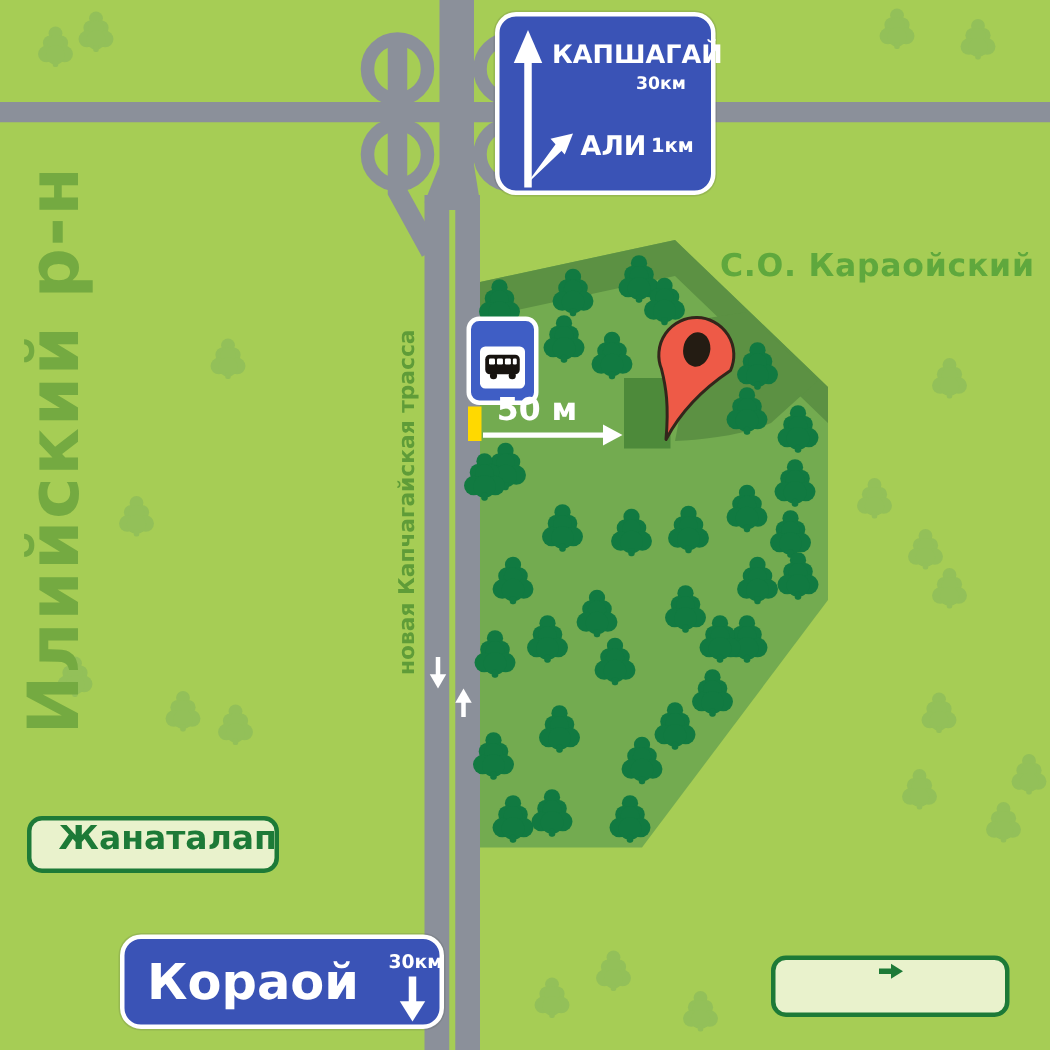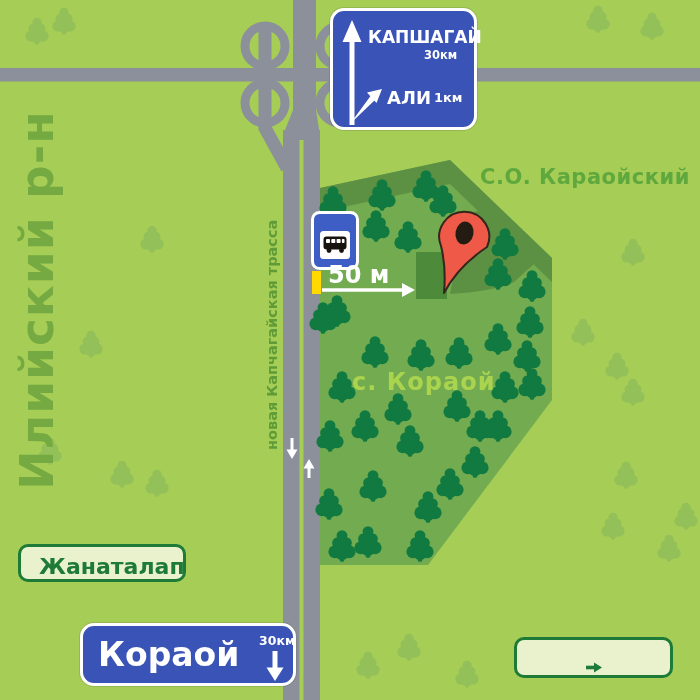--- a/index.html
+++ b/index.html
@@ -7,34 +7,34 @@
   #stage{position:relative;width:700px;height:700px;overflow:hidden;background:#a6cd55;}
   #map-svg{position:absolute;left:0;top:0;}
   .abs{position:absolute;}
   .lbl{position:absolute;font-weight:bold;white-space:nowrap;}
   #region-label{left:-158px;top:270px;width:390px;height:60px;line-height:60px;
     transform:rotate(-90deg);text-align:center;font-size:47px;color:#74aa41;letter-spacing:1px;}
   #road-label{left:157px;top:326px;width:230px;height:18px;line-height:18px;
     transform:rotate(-90deg);text-align:center;font-size:14.5px;color:#5f9c38;}
   #district-label{left:480px;top:165px;font-size:21px;color:#5fa83d;letter-spacing:0.5px;}
   #village-label{left:352px;top:368px;font-size:24px;color:#aad44e;letter-spacing:1px;}
-  #distance-label{left:328px;top:261px;width:60px;text-align:right;font-size:24px;color:#fff;}
+  #distance-label{left:328px;top:261px;width:60px;text-align:center;font-size:21px;color:#fff;}
   .blue-sign{position:absolute;background:#3a53b6;border:3px solid #fff;border-radius:14px;
     box-sizing:border-box;color:#fff;box-shadow:0 0 0 1px rgba(60,70,60,.15);}
   .blue-sign .lbl{color:#fff;}
   #highway-sign{left:330px;top:8px;width:147px;height:122px;}
   .hs-dest1{left:35px;top:16px;font-size:17px;}
   .hs-dist1{left:91px;top:37px;font-size:11.5px;}
   .hs-dest2{left:54px;top:76px;font-size:18px;}
   .hs-dist2{left:101px;top:79px;font-size:13px;}
   #almaty-sign{left:80px;top:623px;width:216px;height:63px;}
   .alm-dest{left:15px;top:9px;font-size:33px;}
   .alm-dist{left:176px;top:7px;font-size:12.5px;}
   .green-sign{position:absolute;background:#e9f2cc;border:3px solid #1d7a37;border-radius:10px;
-    box-sizing:border-box;color:#1d7a37;display:flex;align-items:flex-end;font-weight:bold;}
+    box-sizing:border-box;color:#1d7a37;display:flex;align-items:flex-start;font-weight:bold;}
   #zhanatalap-sign{left:18px;top:544px;width:168px;height:38px;font-size:22px;padding-left:11px;gap:7px;}
   #bayserke-sign{left:514px;top:637px;width:159px;height:41px;font-size:22px;justify-content:center;gap:8px;}
 </style>
 </head>
 <body>
 
 <div id="stage">
 
   <svg id="map-svg" width="700" height="700" viewBox="0 0 700 700">
     <defs>
@@ -166,21 +166,20 @@
     <g>
       <path d="M444,293 C446,270 444,258 441,246 A25,25 0 1 1 487,247 C472,257 455,272 444,293 Z" stroke-width="2" stroke-linejoin="round" stroke="#33261b" fill="#ee5a47"></path>
       <ellipse cx="464.5" cy="233" rx="9" ry="11.5" transform="rotate(10 464.5 233)" fill="#241c13"></ellipse>
     </g>
   </svg>
 
   <div id="region-label" class="lbl">Илийский р-н</div>
   <div id="road-label" class="lbl">новая Капчагайская трасса</div>
 
   <div id="district-label" class="lbl">С.О. Караойский</div>
-  <div id="village-label" class="lbl">с. Кораой</div>
   <div id="distance-label" class="lbl">50 м</div>
 
   <div id="highway-sign" class="blue-sign">
     <svg class="abs" style="left:5px;top:5px;" width="50" height="112" viewBox="0 0 50 112">
       <g fill="#ffffff" stroke="none">
         <g>
           <rect x="11.5" y="20" width="5" height="89"></rect>
           <polygon points="14,4 4.5,26 23.5,26"></polygon>
         </g>
         <g>

